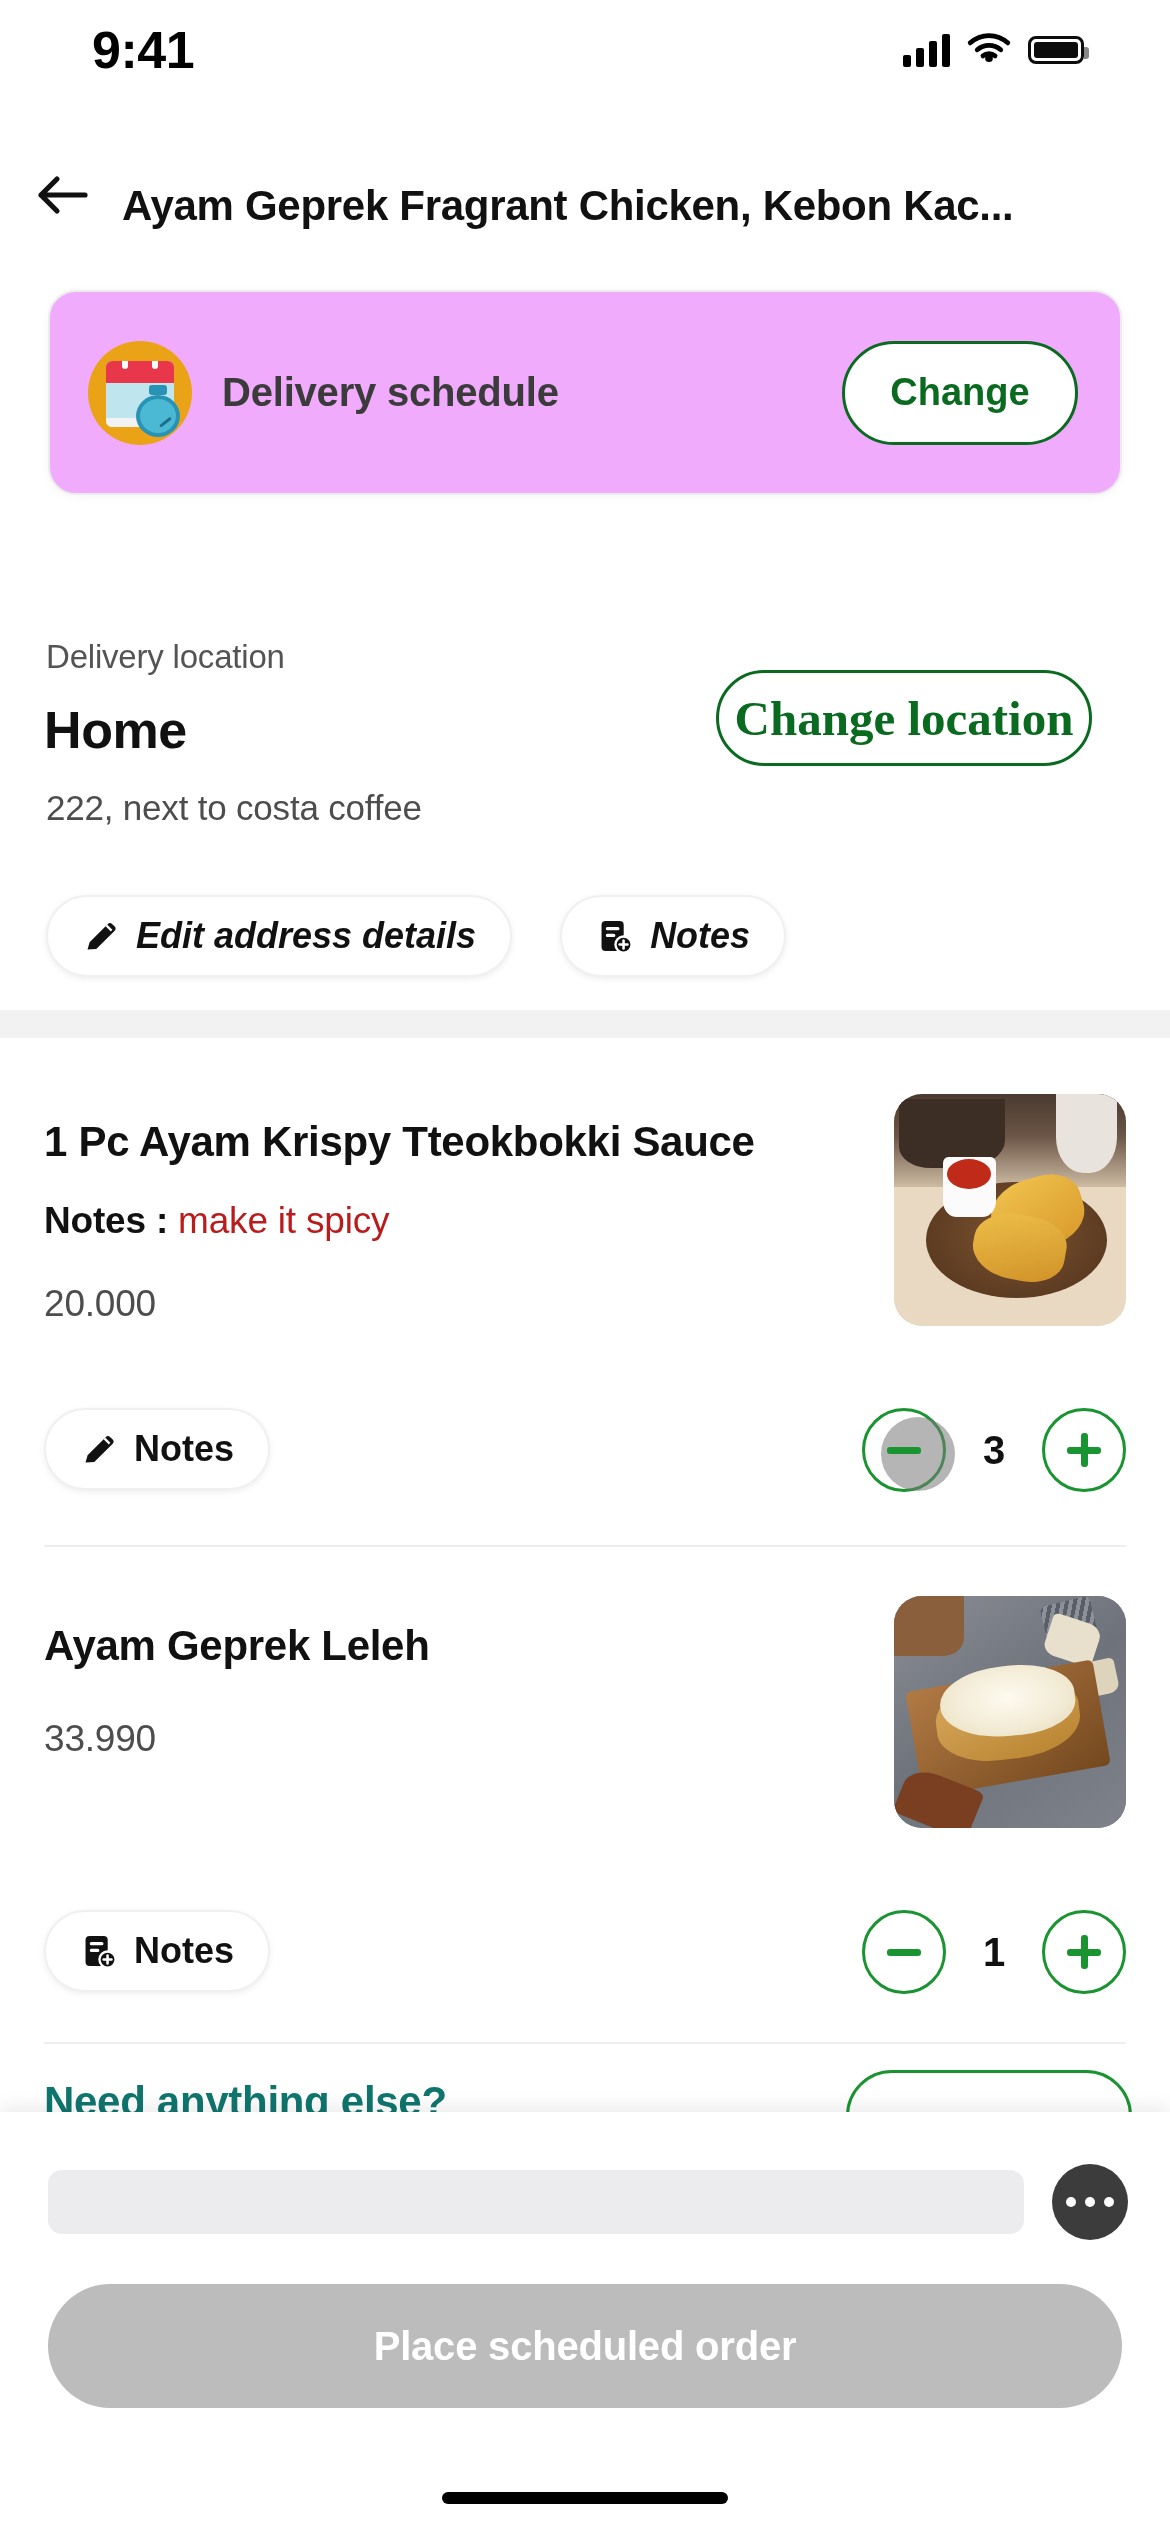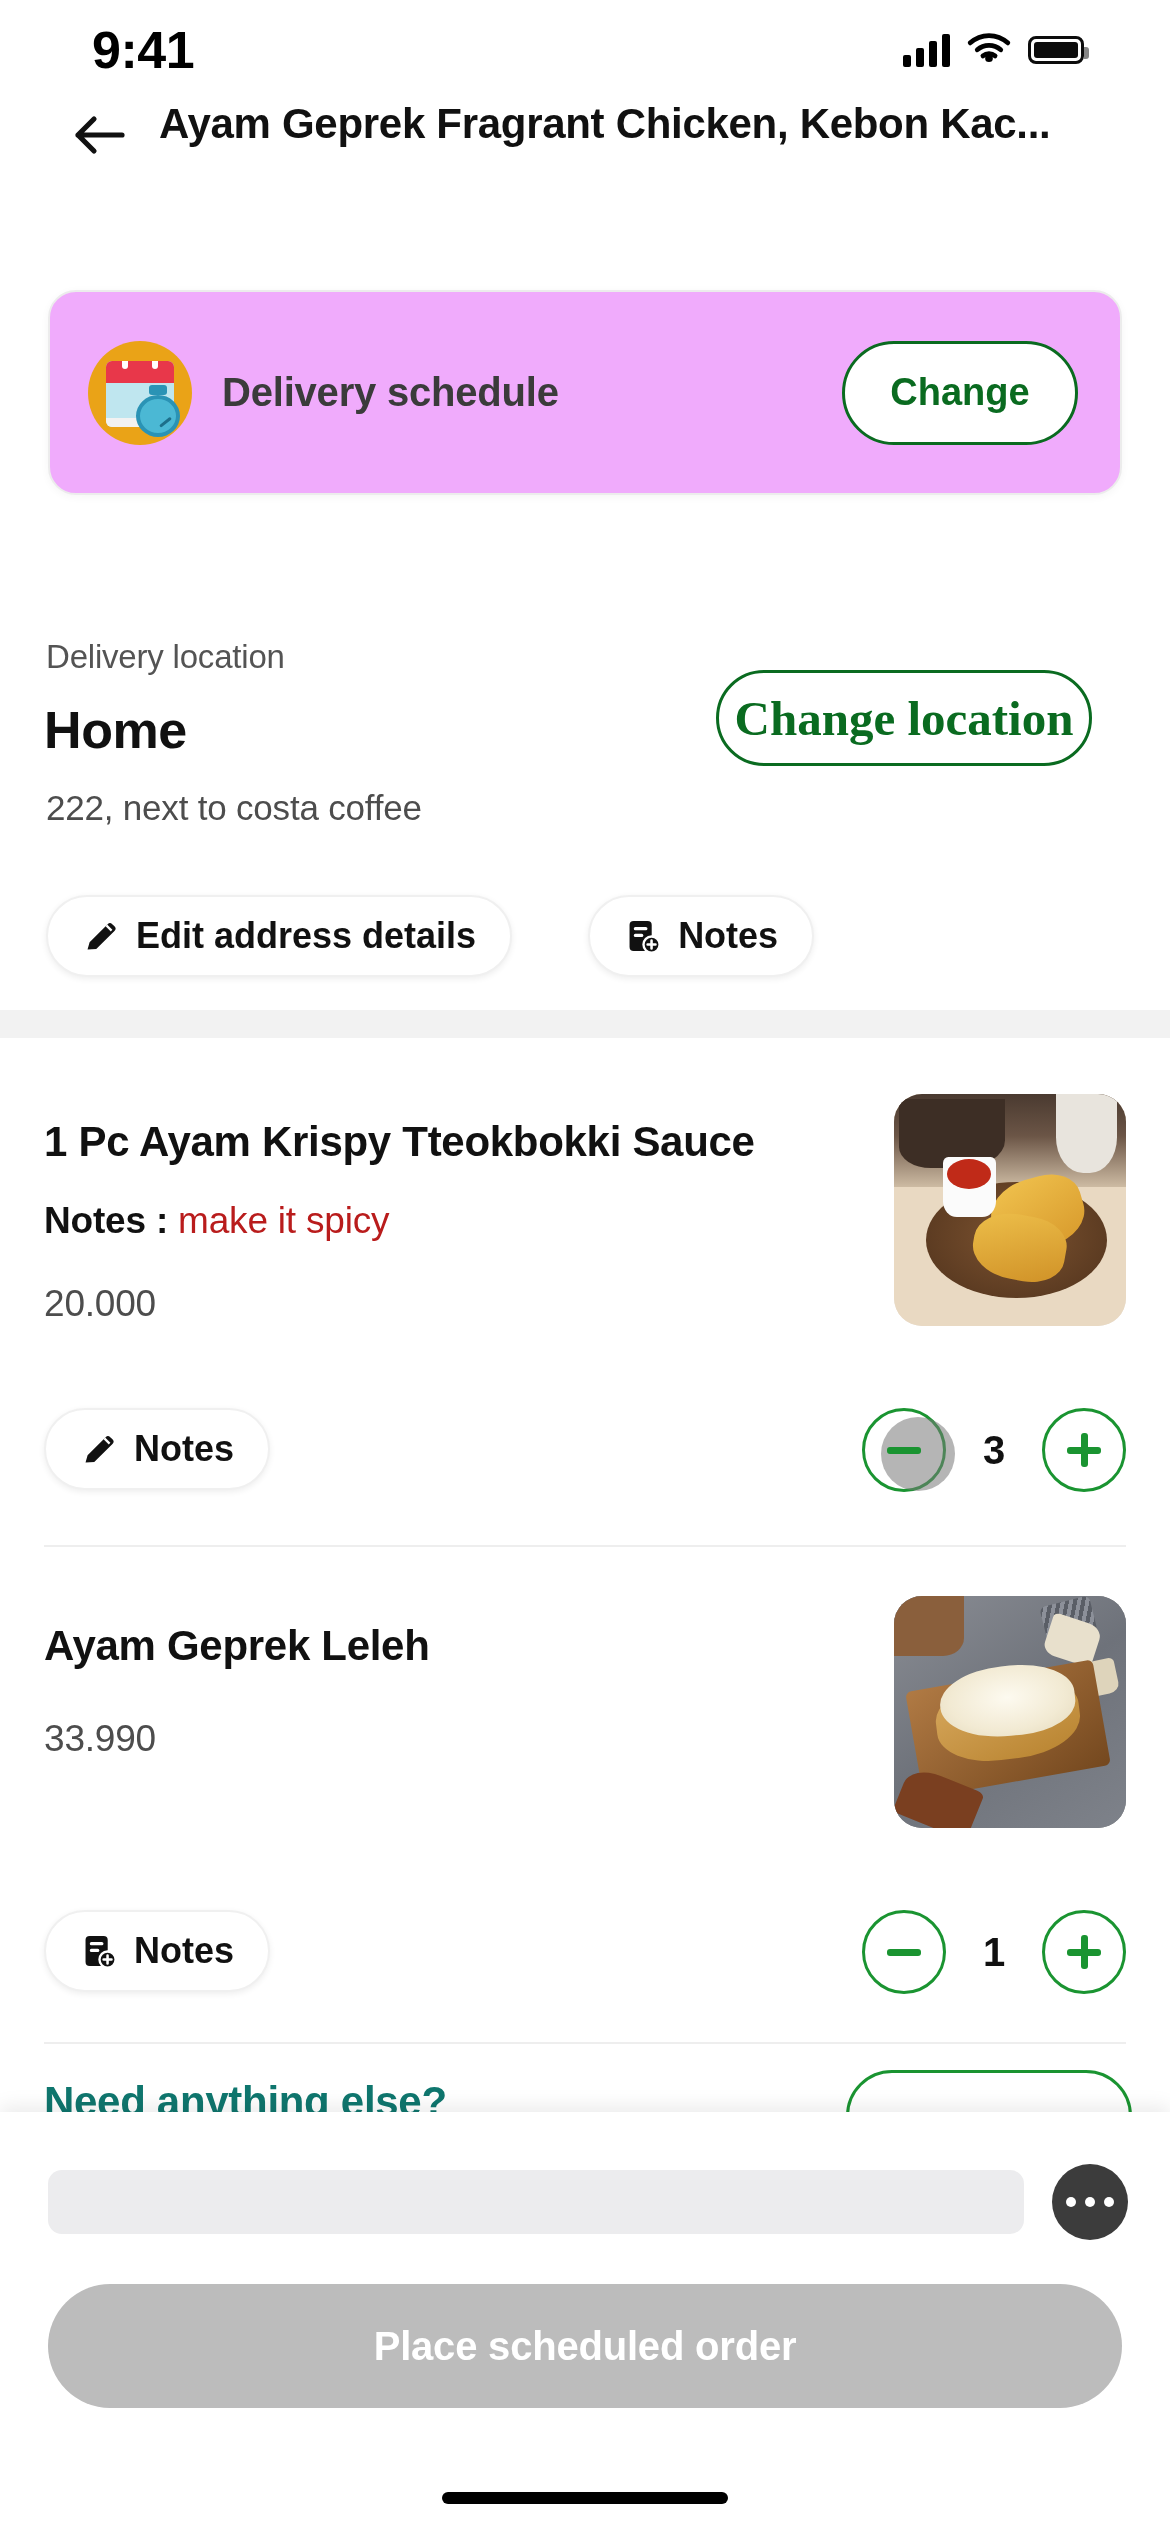--- a/index.html
+++ b/index.html
@@ -32,21 +32,21 @@
   }
   .batt .fill { width:100%; height:100%; background:#000; border-radius:3px; }
   .batt:after {
     content:""; position:absolute; right:-8px; top:8px;
     width:5px; height:12px; background:#000; border-radius:0 3px 3px 0; opacity:.5;
   }
 
   
   .header {
     position:absolute; top:100px; left:0; width:1170px; height:130px;
-    display:flex; align-items:flex-start; padding-left:65px;
+    display:flex; align-items:flex-end; padding-left:28px;
   }
   .back-btn {
     width:70px; height:70px; display:flex; align-items:center; justify-content:center;
     flex:0 0 auto;
   }
   .header-title {
     font-size:42px; font-weight:700; color:#111; margin-left:24px;
     white-space:nowrap; overflow:hidden; letter-spacing:-0.3px;
   }
 
@@ -109,21 +109,21 @@
   .loc-detail {
     position:absolute; top:788px; left:46px;
     font-size:35px; color:#4d4d4d; letter-spacing:-0.2px;
   }
   .btn-change-loc {
     position:absolute; top:670px; left:716px;
     width:376px; height:96px; font-size:49px;font-family:Liberation Serif, serif;
   }
 
   
-  .chips { position:absolute; top:895px; left:46px; display:flex; gap:76px; }
+  .chips { position:absolute; top:895px; left:46px; display:flex; gap:48px;font-style:italic; }
   .chip {
     height:82px; border-radius:42px; background:#fff;
     border:2px solid #f0f0f0; box-shadow:0 2px 6px rgba(0,0,0,.07);
     display:flex; align-items:center; gap:16px; padding:0 34px;
     font-size:36px; font-weight:700; color:#111; white-space:nowrap;
   }
 
   
   .ico { flex:0 0 auto; display:block; }
 

